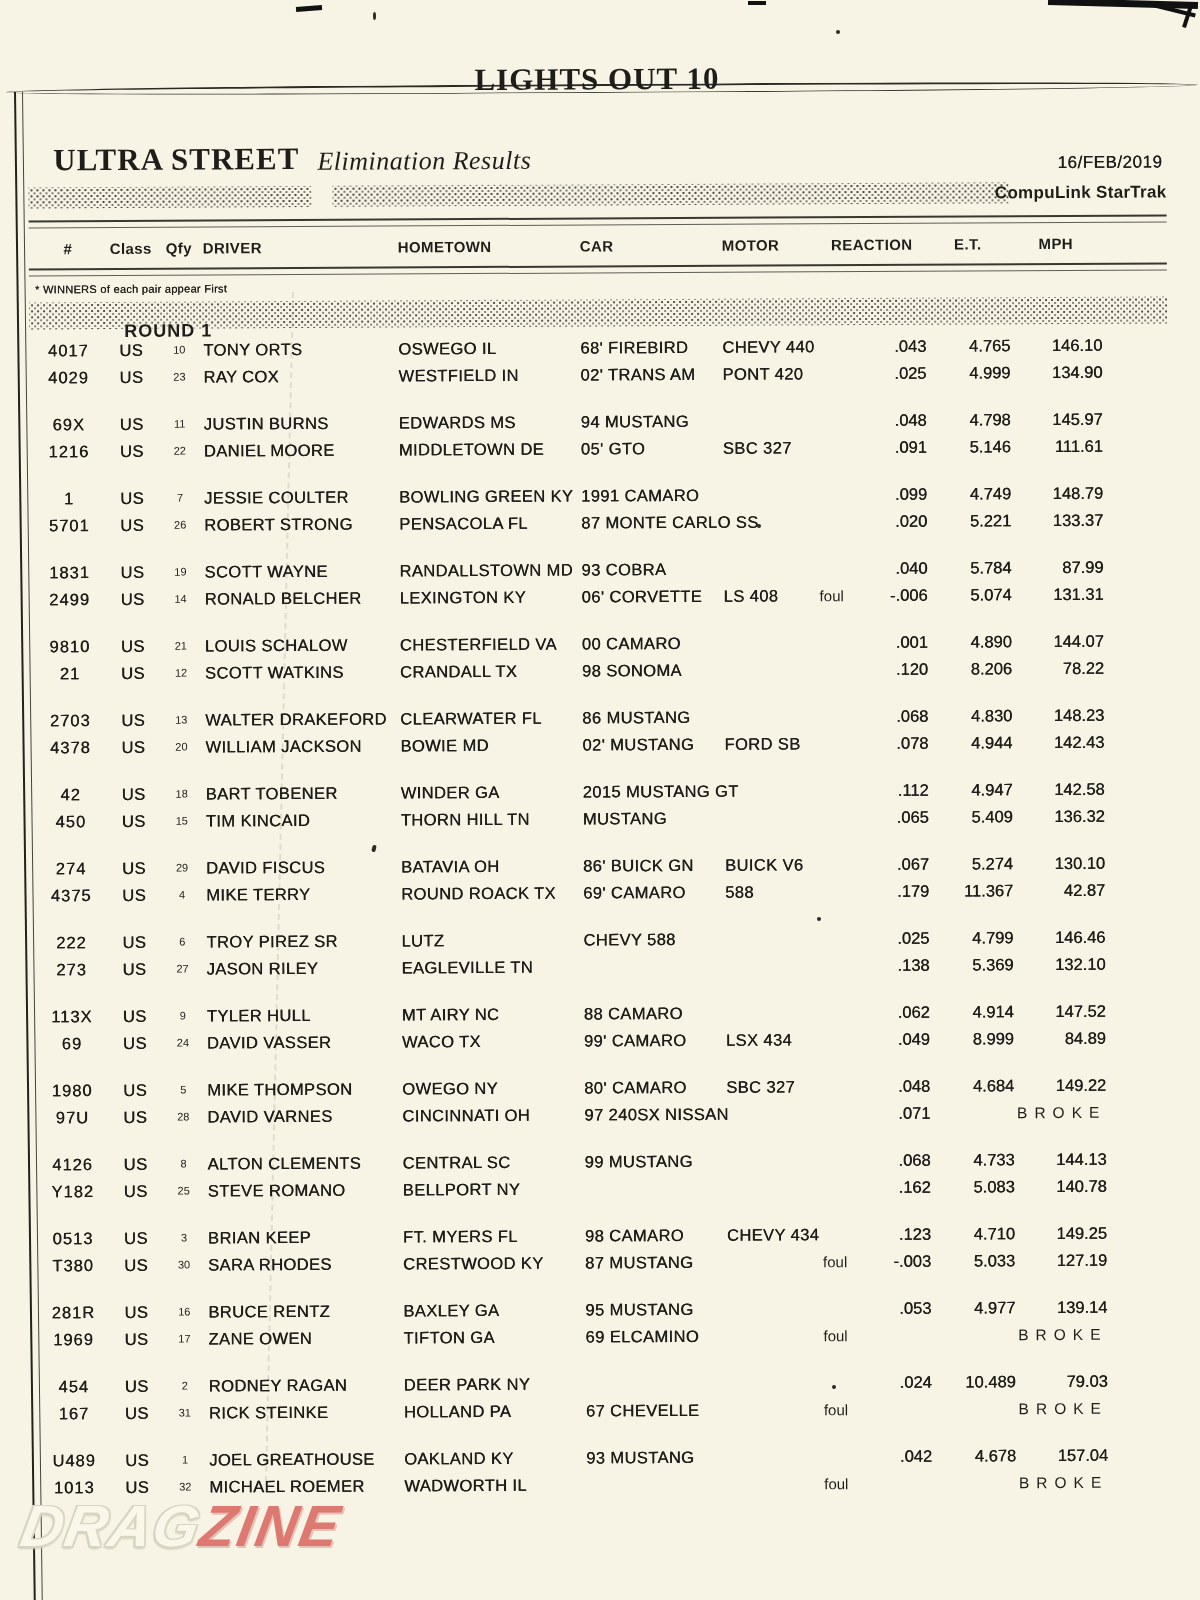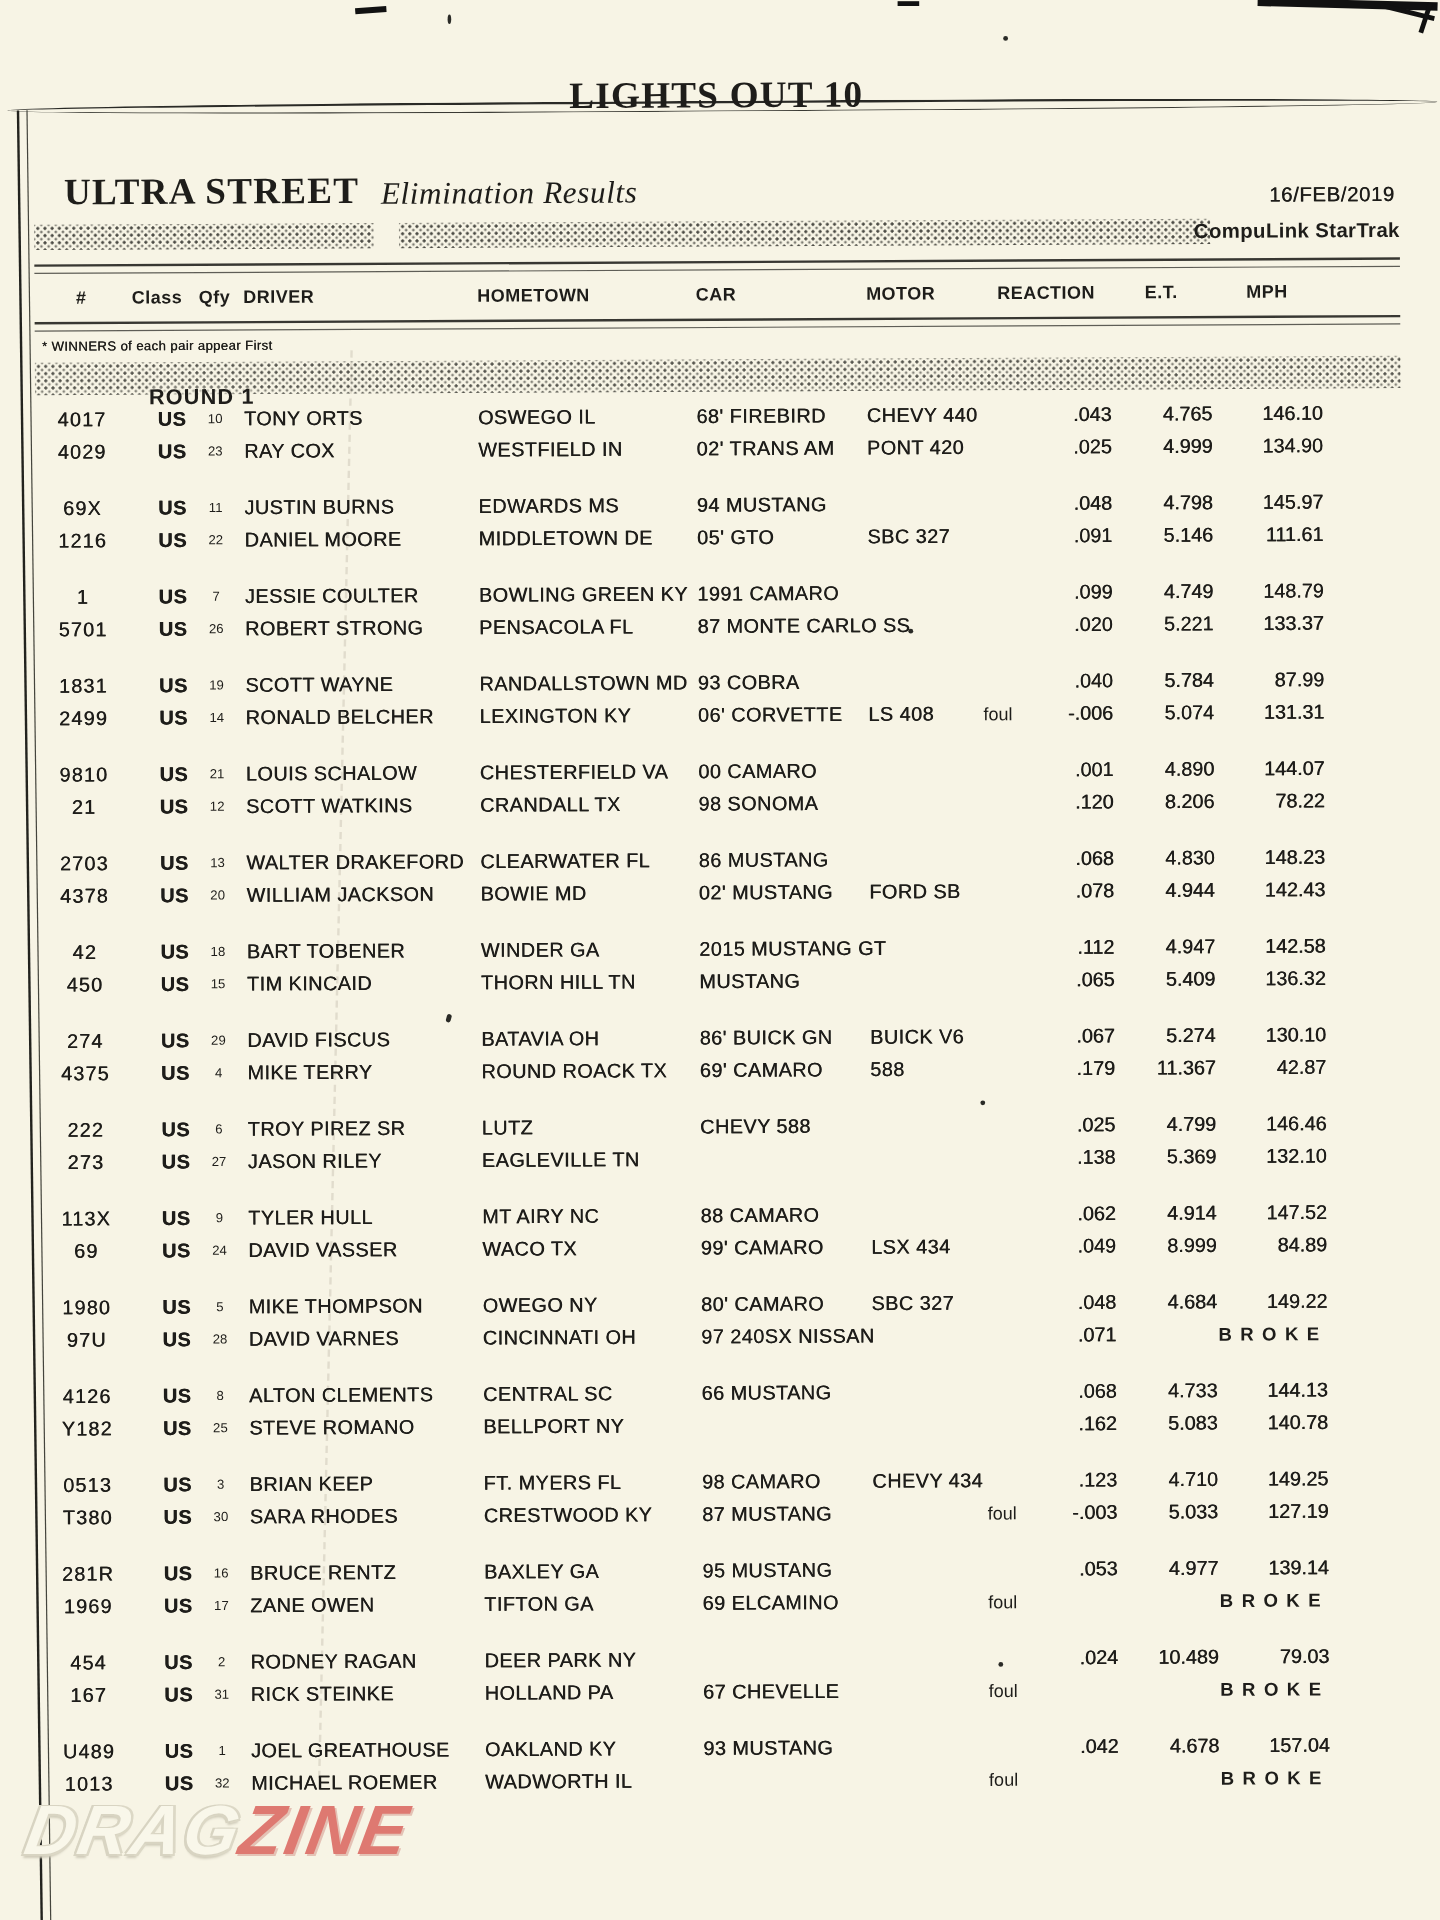--- a/index.html
+++ b/index.html
@@ -59,28 +59,28 @@
                         radial-gradient(circle,rgba(45,45,40,0.55) 1px,transparent 1.3px);
        background-size:6px 6px,6px 6px;background-position:0 0,3px 3px;}
   .round-band span{position:absolute;left:85px;top:16px;line-height:26px;font-size:18px;font-weight:bold;
        letter-spacing:1px;padding:0 10px;text-shadow:0 0 4px #f7f4e5,0 0 6px #f7f4e5;}
   
   #rows-host{margin-top:8px;}
   .pair{margin-bottom:20px;}
   .row{height:27px;line-height:27px;font-size:16.5px;text-shadow:0.35px 0 currentColor;}
   .c{white-space:nowrap;overflow:visible;}
   .num{text-align:center;letter-spacing:1px;}
-  .cls{text-align:right;letter-spacing:0.5px;font-weight:bold;}
+  .cls{text-align:center;letter-spacing:0.5px;}
   .qfy{text-align:center;font-size:11px;text-shadow:none;}
   .driver,.hometown,.car,.motor{letter-spacing:0.4px;}
   .re{display:flex;}
   .foul{font-size:15px;text-shadow:none;text-align:center;}
   .reval{margin-left:auto;text-align:right;}
   .et,.mph{text-align:right;}
-  .mph.broke{letter-spacing:7px;font-size:15.5px;font-weight:bold;text-shadow:none;}
+  .mph.broke{letter-spacing:7px;font-size:15.5px;font-weight:normal;text-shadow:none;}
   
   .watermark{position:absolute;left:22px;top:1492px;font-style:italic;font-weight:bold;
              font-size:58px;letter-spacing:2px;transform:skewX(-10deg);white-space:nowrap;}
   .wm-drag{color:#f9f7ea;text-shadow:-2px 2px 0 #d8d4c2,2px 2px 0 #dcd8c6,-2px -1px 0 #d8d4c2,
            2px -1px 0 #dcd8c6,0 3px 2px #cfcbb9;}
   .wm-zine{color:#d95f58;opacity:0.82;text-shadow:2px 2px 0 rgba(180,70,64,0.35);}
 </style>
 </head>
 <body>
 
@@ -495,21 +495,21 @@
     <span class="c mph broke">BROKE</span>
   </div>
         </div>
         <div class="pair">
           <div class="grid row">
     <span class="c num">4126</span>
     <span class="c cls">US</span>
     <span class="c qfy">8</span>
     <span class="c driver">ALTON CLEMENTS</span>
     <span class="c hometown">CENTRAL SC</span>
-    <span class="c car">66 MUSTANG</span>
+    <span class="c car">99 MUSTANG</span>
     <span class="c motor"></span>
     <span class="c re">
       <span class="foul"></span>
       <span class="reval">.068</span>
     </span>
     <span class="c et">4.733</span>
     <span class="c mph">144.13</span>
   </div>
           <div class="grid row">
     <span class="c num">Y182</span>

